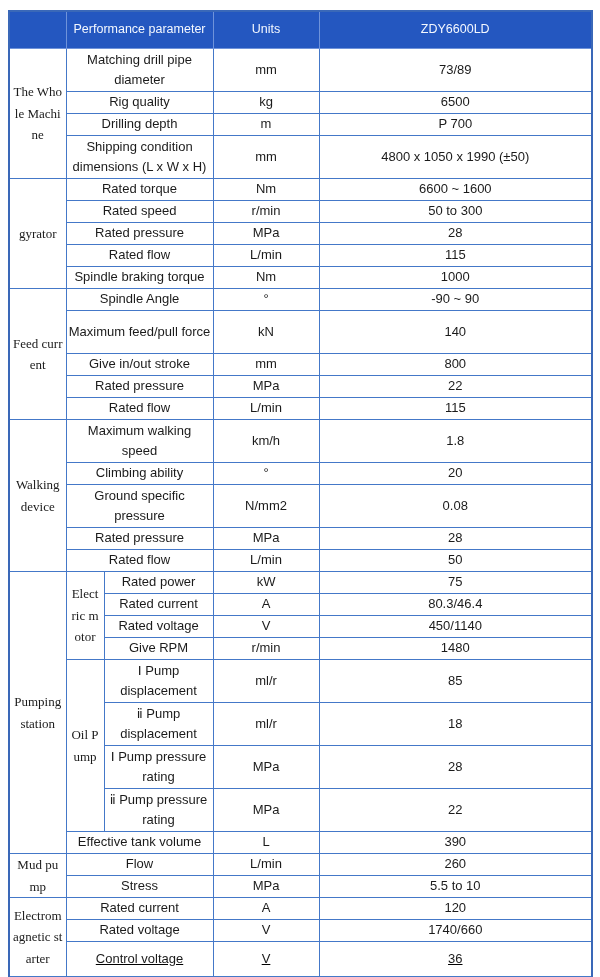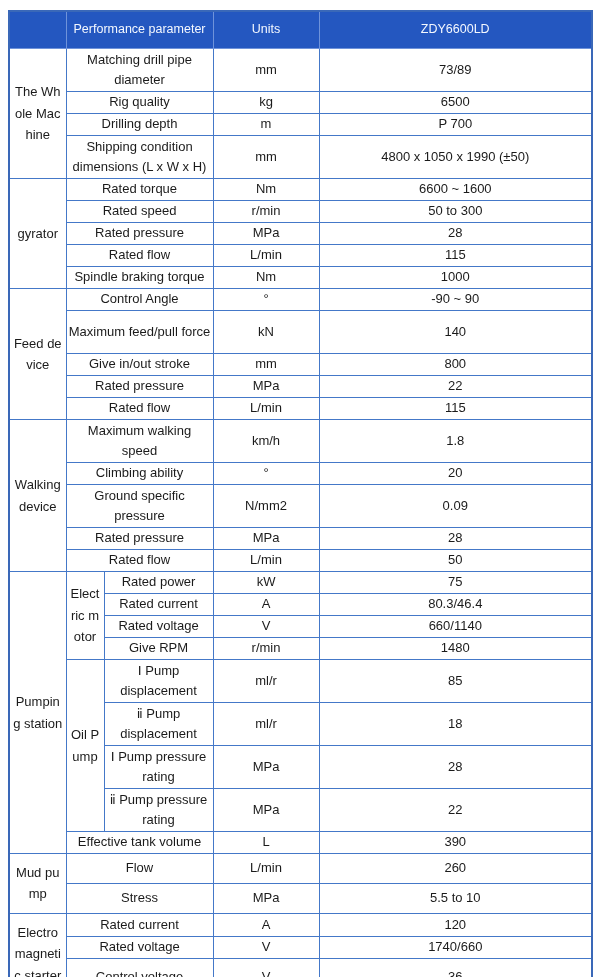--- a/index.html
+++ b/index.html
@@ -41,22 +41,23 @@
     color: #f4f8ff;
     font-size: 12.5px;
     border-color: #6f93da;
     height: 36px;
     line-height: 1.7;
     margin-top: 39px;
   }
   td.group-cell, td.subgroup-cell {
     word-break: break-all;
     line-height: 1.65;
-    padding: 8px 3px;
+    padding: 0 3px;
     background: #ffffff;
+    font-family: Liberation Serif, serif;
   }
   tr.h-s  { height: 22px; }
   tr.h-d  { height: 43px; }
   tr.h-m  { height: 35px; text-decoration: underline; }
   tr.h-thin { height: 4px; }
   tr.h-thin td { padding: 0; line-height: 0; }
   td.param-cell { line-height: 1.55; }
   td.value-cell, td.units-cell { line-height: 1.4; }
 </style>
 </head>
@@ -121,22 +122,22 @@
           <td colspan="2" class="param-cell">Rated flow</td>
           <td class="units-cell">L/min</td>
           <td class="value-cell">115</td>
         </tr>
         <tr class="h-s">
           <td colspan="2" class="param-cell">Spindle braking torque</td>
           <td class="units-cell">Nm</td>
           <td class="value-cell">1000</td>
         </tr>
         <tr class="h-s">
-          <td rowspan="5" class="group-cell">Feed device</td>
-          <td colspan="2" class="param-cell">Control Angle</td>
+          <td rowspan="5" class="group-cell">Feed current</td>
+          <td colspan="2" class="param-cell">Spindle Angle</td>
           <td class="units-cell">°</td>
           <td class="value-cell">-90 ~ 90</td>
         </tr>
         <tr class="h-d">
           <td colspan="2" class="param-cell">Maximum feed/pull force</td>
           <td class="units-cell">kN</td>
           <td class="value-cell">140</td>
         </tr>
         <tr class="h-s">
           <td colspan="2" class="param-cell">Give in/out stroke</td>
@@ -160,21 +161,21 @@
           <td class="value-cell">1.8</td>
         </tr>
         <tr class="h-s">
           <td colspan="2" class="param-cell">Climbing ability</td>
           <td class="units-cell">°</td>
           <td class="value-cell">20</td>
         </tr>
         <tr class="h-d">
           <td colspan="2" class="param-cell">Ground specific pressure</td>
           <td class="units-cell">N/mm2</td>
-          <td class="value-cell">0.09</td>
+          <td class="value-cell">0.08</td>
         </tr>
         <tr class="h-s">
           <td colspan="2" class="param-cell">Rated pressure</td>
           <td class="units-cell">MPa</td>
           <td class="value-cell">28</td>
         </tr>
         <tr class="h-s">
           <td colspan="2" class="param-cell">Rated flow</td>
           <td class="units-cell">L/min</td>
           <td class="value-cell">50</td>
@@ -187,21 +188,21 @@
           <td class="value-cell">75</td>
         </tr>
         <tr class="h-s">
           <td colspan="1" class="param-cell">Rated current</td>
           <td class="units-cell">A</td>
           <td class="value-cell">80.3/46.4</td>
         </tr>
         <tr class="h-s">
           <td colspan="1" class="param-cell">Rated voltage</td>
           <td class="units-cell">V</td>
-          <td class="value-cell">660/1140</td>
+          <td class="value-cell">450/1140</td>
         </tr>
         <tr class="h-s">
           <td colspan="1" class="param-cell">Give RPM</td>
           <td class="units-cell">r/min</td>
           <td class="value-cell">1480</td>
         </tr>
         <tr class="h-d">
           <td rowspan="4" class="subgroup-cell">Oil Pump</td>
           <td colspan="1" class="param-cell">Ⅰ Pump displacement</td>
           <td class="units-cell">ml/r</td>

